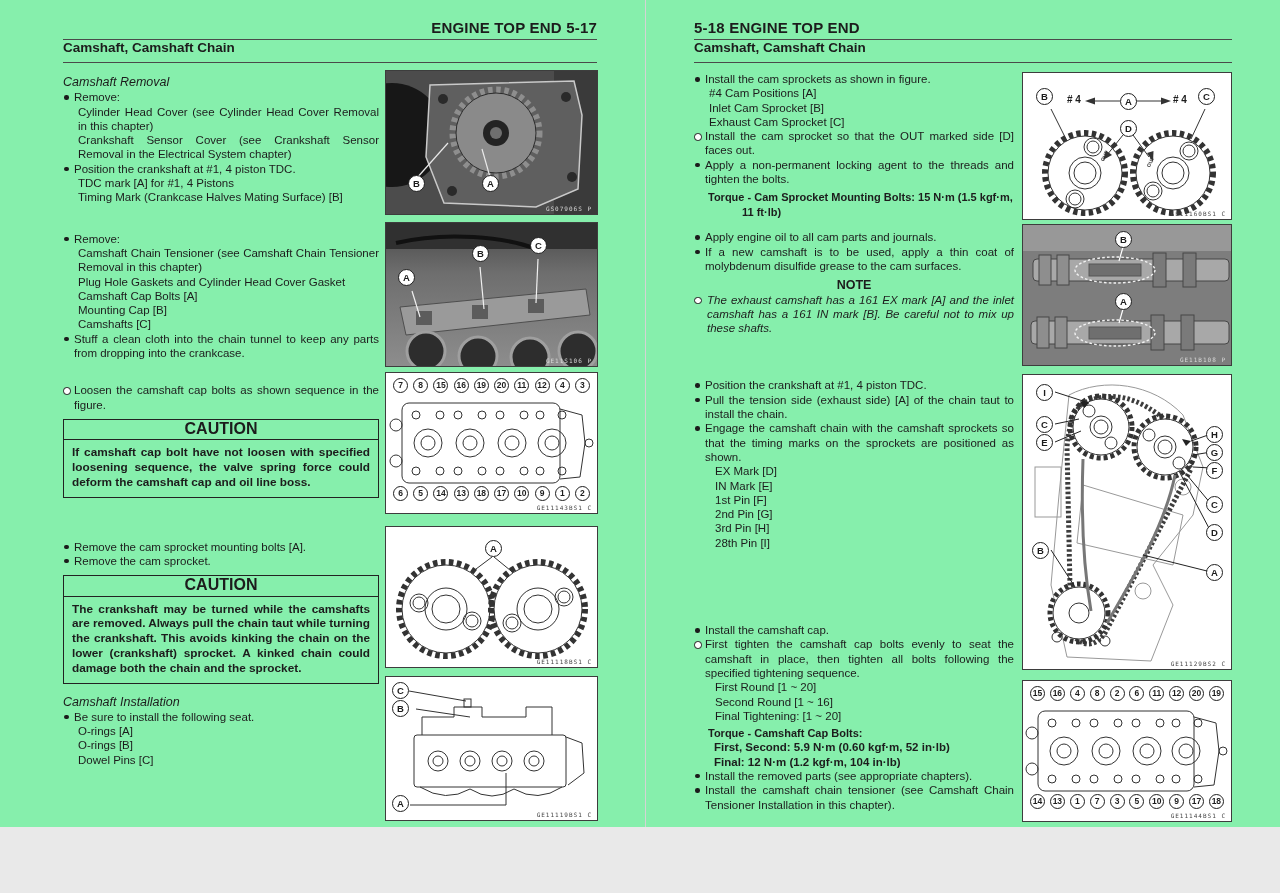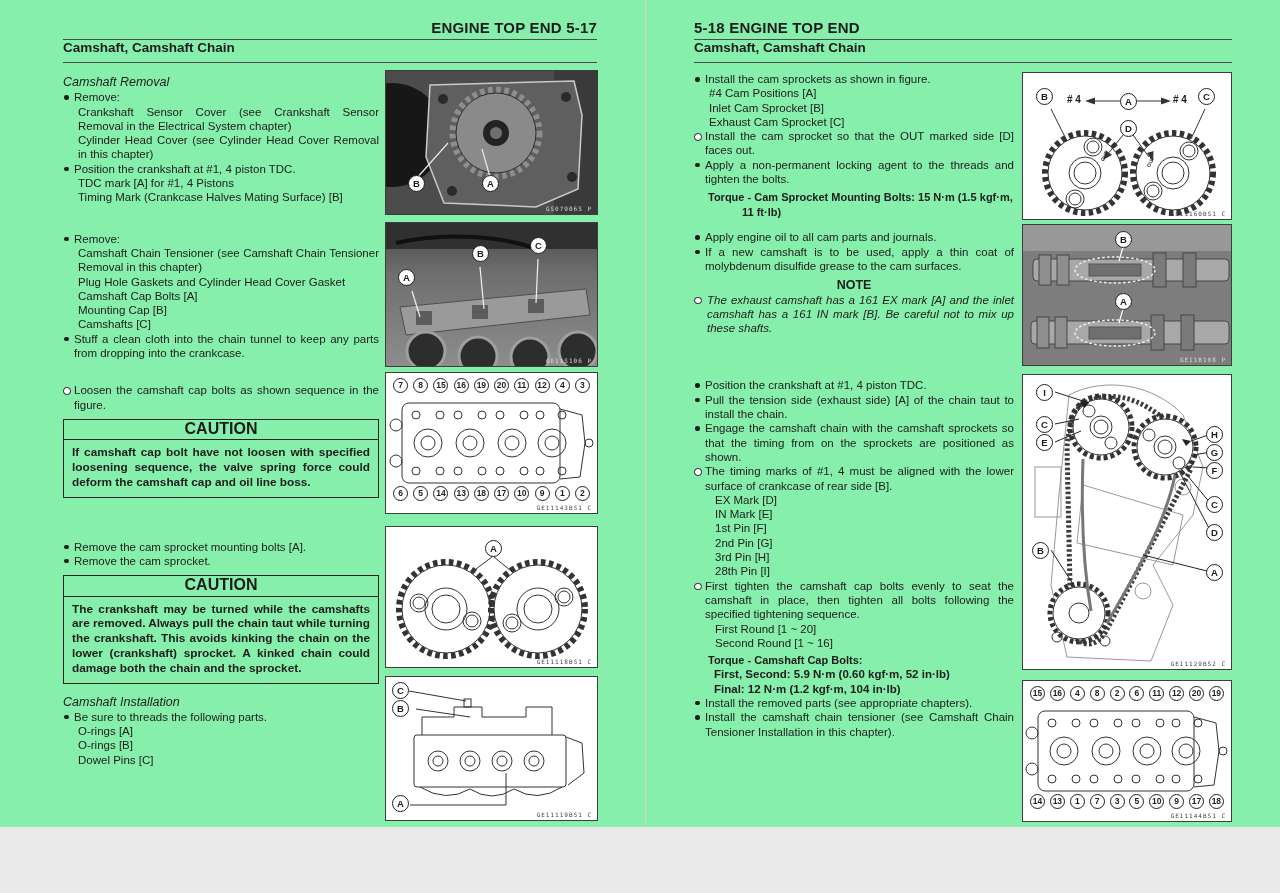--- a/index.html
+++ b/index.html
@@ -57,22 +57,22 @@
   <div class="vdiv"></div>
 
   <div class="hdr" style="left:63px;width:534px;text-align:right;">ENGINE TOP END 5-17</div>
   <div class="hdr-rule" style="left:63px;top:39px;width:534px;"></div>
   <div class="sect" style="left:63px;width:534px;">Camshaft, Camshaft Chain</div>
   <div class="sect-rule" style="left:63px;top:62px;width:534px;"></div>
 
   <div class="col col-l">
     <div class="it">Camshaft Removal</div>
     <div class="p">Remove:</div>
+    <div class="sub">Cylinder Head Cover (see Cylinder Head Cover Removal in this chapter)</div>
     <div class="sub">Crankshaft Sensor Cover (see Crankshaft Sensor Removal in the Electrical System chapter)</div>
-    <div class="sub">Cylinder Head Cover (see Cylinder Head Cover Removal in this chapter)</div>
     <div class="p">Position the crankshaft at #1, 4 piston TDC.</div>
     <div class="sub">TDC mark [A] for #1, 4 Pistons</div>
     <div class="sub">Timing Mark (Crankcase Halves Mating Surface) [B]</div>
 
     <div class="p" style="margin-top:27px;">Remove:</div>
     <div class="sub">Camshaft Chain Tensioner (see Camshaft Chain Tensioner Removal in this chapter)</div>
     <div class="sub">Plug Hole Gaskets and Cylinder Head Cover Gasket</div>
     <div class="sub">Camshaft Cap Bolts [A]</div>
     <div class="sub">Mounting Cap [B]</div>
     <div class="sub">Camshafts [C]</div>
@@ -87,21 +87,21 @@
 
     <div class="p" style="margin-top:42px;">Remove the cam sprocket mounting bolts [A].</div>
     <div class="p">Remove the cam sprocket.</div>
 
     <div class="caution">
       <div class="ct">CAUTION</div>
       <div class="cb">The crankshaft may be turned while the camshafts are removed. Always pull the chain taut while turning the crankshaft. This avoids kinking the chain on the lower (crankshaft) sprocket. A kinked chain could damage both the chain and the sprocket.</div>
     </div>
 
     <div class="it" style="margin-top:11px;">Camshaft Installation</div>
-    <div class="p">Be sure to threads the following parts.</div>
+    <div class="p">Be sure to install the following seat.</div>
     <div class="sub">O-rings [A]</div>
     <div class="sub">O-rings [B]</div>
     <div class="sub">Dowel Pins [C]</div>
   </div>
 
   <div class="fig" style="left:385px;top:70px;width:213px;height:145px;">
     <svg width="211" height="143" viewBox="0 0 211 143">
       <rect x="0" y="0" width="211" height="143" fill="#4c4c4c"></rect>
       <circle cx="6" cy="64" r="52" fill="#171717"></circle>
       <rect x="168" y="0" width="43" height="143" fill="#3a3a3a"></rect>
@@ -284,32 +284,33 @@
     <div class="p">Apply a non-permanent locking agent to the threads and tighten the bolts.</div>
     <div class="torq">Torque - Cam Sprocket Mounting Bolts: 15 N·m (1.5 kgf·m, 11 ft·lb)</div>
 
     <div class="p" style="margin-top:11px;">Apply engine oil to all cam parts and journals.</div>
     <div class="p">If a new camshaft is to be used, apply a thin coat of molybdenum disulfide grease to the cam surfaces.</div>
     <div class="note-t">NOTE</div>
     <div class="note-b">The exhaust camshaft has a 161 EX mark [A] and the inlet camshaft has a 161 IN mark [B]. Be careful not to mix up these shafts.</div>
 
     <div class="p" style="margin-top:43px;">Position the crankshaft at #1, 4 piston TDC.</div>
     <div class="p">Pull the tension side (exhaust side) [A] of the chain taut to install the chain.</div>
-    <div class="p">Engage the camshaft chain with the camshaft sprockets so that the timing from on the sprockets are positioned as shown.</div>
-    <div class="p po">The timing marks of #1, 4 must be aligned with the lower surface of crankcase of rear side [B].</div>
+    <div class="p">Engage the camshaft chain with the camshaft sprockets so that the timing marks on the sprockets are positioned as shown.</div>
     <div class="sub sub2">EX Mark [D]</div>
     <div class="sub sub2">IN Mark [E]</div>
     <div class="sub sub2">1st Pin [F]</div>
     <div class="sub sub2">2nd Pin [G]</div>
     <div class="sub sub2">3rd Pin [H]</div>
     <div class="sub sub2">28th Pin [I]</div>
 
+    <div class="p" style="margin-top:73px;">Install the camshaft cap.</div>
     <div class="p po">First tighten the camshaft cap bolts evenly to seat the camshaft in place, then tighten all bolts following the specified tightening sequence.</div>
     <div class="sub sub2">First Round [1 ~ 20]</div>
     <div class="sub sub2">Second Round [1 ~ 16]</div>
+    <div class="sub sub2">Final Tightening: [1 ~ 20]</div>
     <div class="torql">Torque - Camshaft Cap Bolts:</div>
     <div class="torqv">First, Second: 5.9 N·m (0.60 kgf·m, 52 in·lb)</div>
     <div class="torqv">Final: 12 N·m (1.2 kgf·m, 104 in·lb)</div>
     <div class="p">Install the removed parts (see appropriate chapters).</div>
     <div class="p">Install the camshaft chain tensioner (see Camshaft Chain Tensioner Installation in this chapter).</div>
   </div>
 
   <div class="fig" style="left:1022px;top:72px;width:210px;height:148px;">
     <svg width="208" height="146" viewBox="0 0 208 146">
       <g fill="none" stroke="#333">

